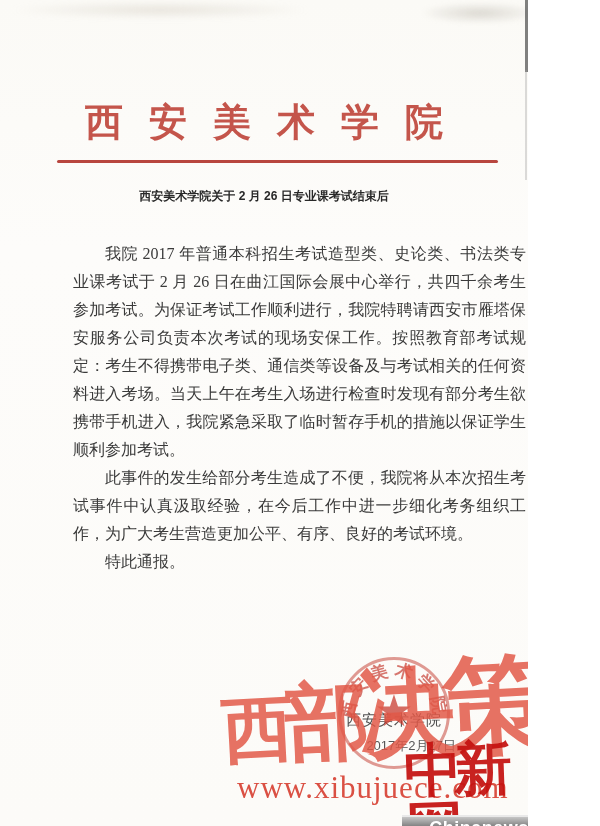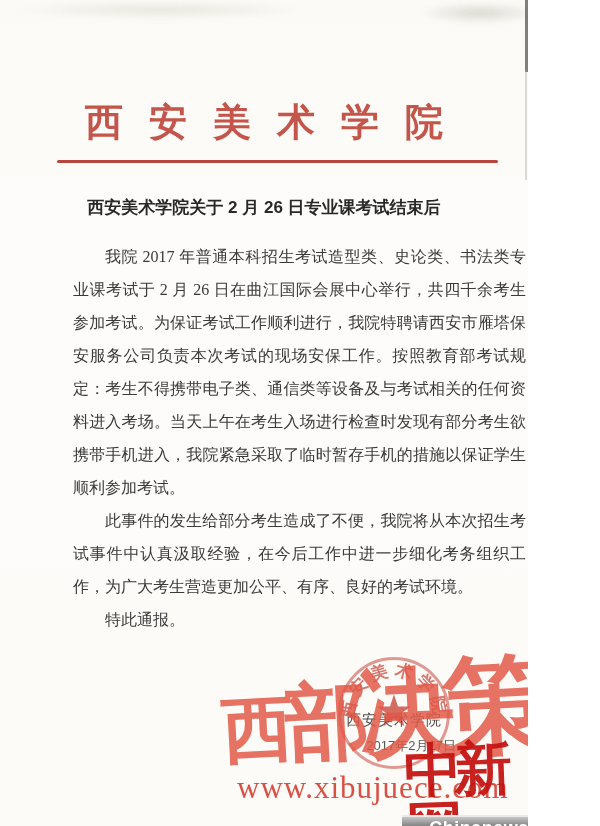--- a/index.html
+++ b/index.html
@@ -22,27 +22,27 @@
   .letterhead{
     position:absolute;top:97px;left:0;width:100%;text-align:center;
     font-family:"Liberation Serif",serif;font-weight:bold;
     font-size:38px;letter-spacing:26px;text-indent:26px;
     color:var(--letterhead_red,#c4554b);
   }
   .rule{position:absolute;top:160px;left:57px;width:441px;height:3px;
     background:var(--rule_red,#b8463f);border-radius:2px;}
 
   
-  .doc-title{position:absolute;top:193px;left:0;width:100%;text-align:center;
-    font-weight:bold;color:#282828;font-size:17px;line-height:29px;}
+  .doc-title{position:absolute;top:182px;left:0;width:100%;text-align:center;
+    font-weight:bold;color:#282828;font-size:12px;line-height:29px;}
 
   
   .doc-body{position:absolute;top:240px;left:73px;width:453px;
     font-family:"Liberation Serif",serif;
-    font-size:16px;line-height:33px;color:#3a3a3a;text-align:justify;}
+    font-size:16px;line-height:28px;color:#3a3a3a;text-align:justify;}
   .para{margin:0;text-indent:2em;}
 
   
   .sign-name{position:absolute;left:330px;top:711px;width:128px;text-align:center;
     font-size:15px;color:#4f4f4f;letter-spacing:1px;z-index:1;}
   .sign-date{position:absolute;left:328px;top:737px;width:128px;text-align:right;
     font-size:13px;color:#565656;z-index:1;}
 
   
   .seal{position:absolute;left:338px;top:657px;width:106px;height:106px;

